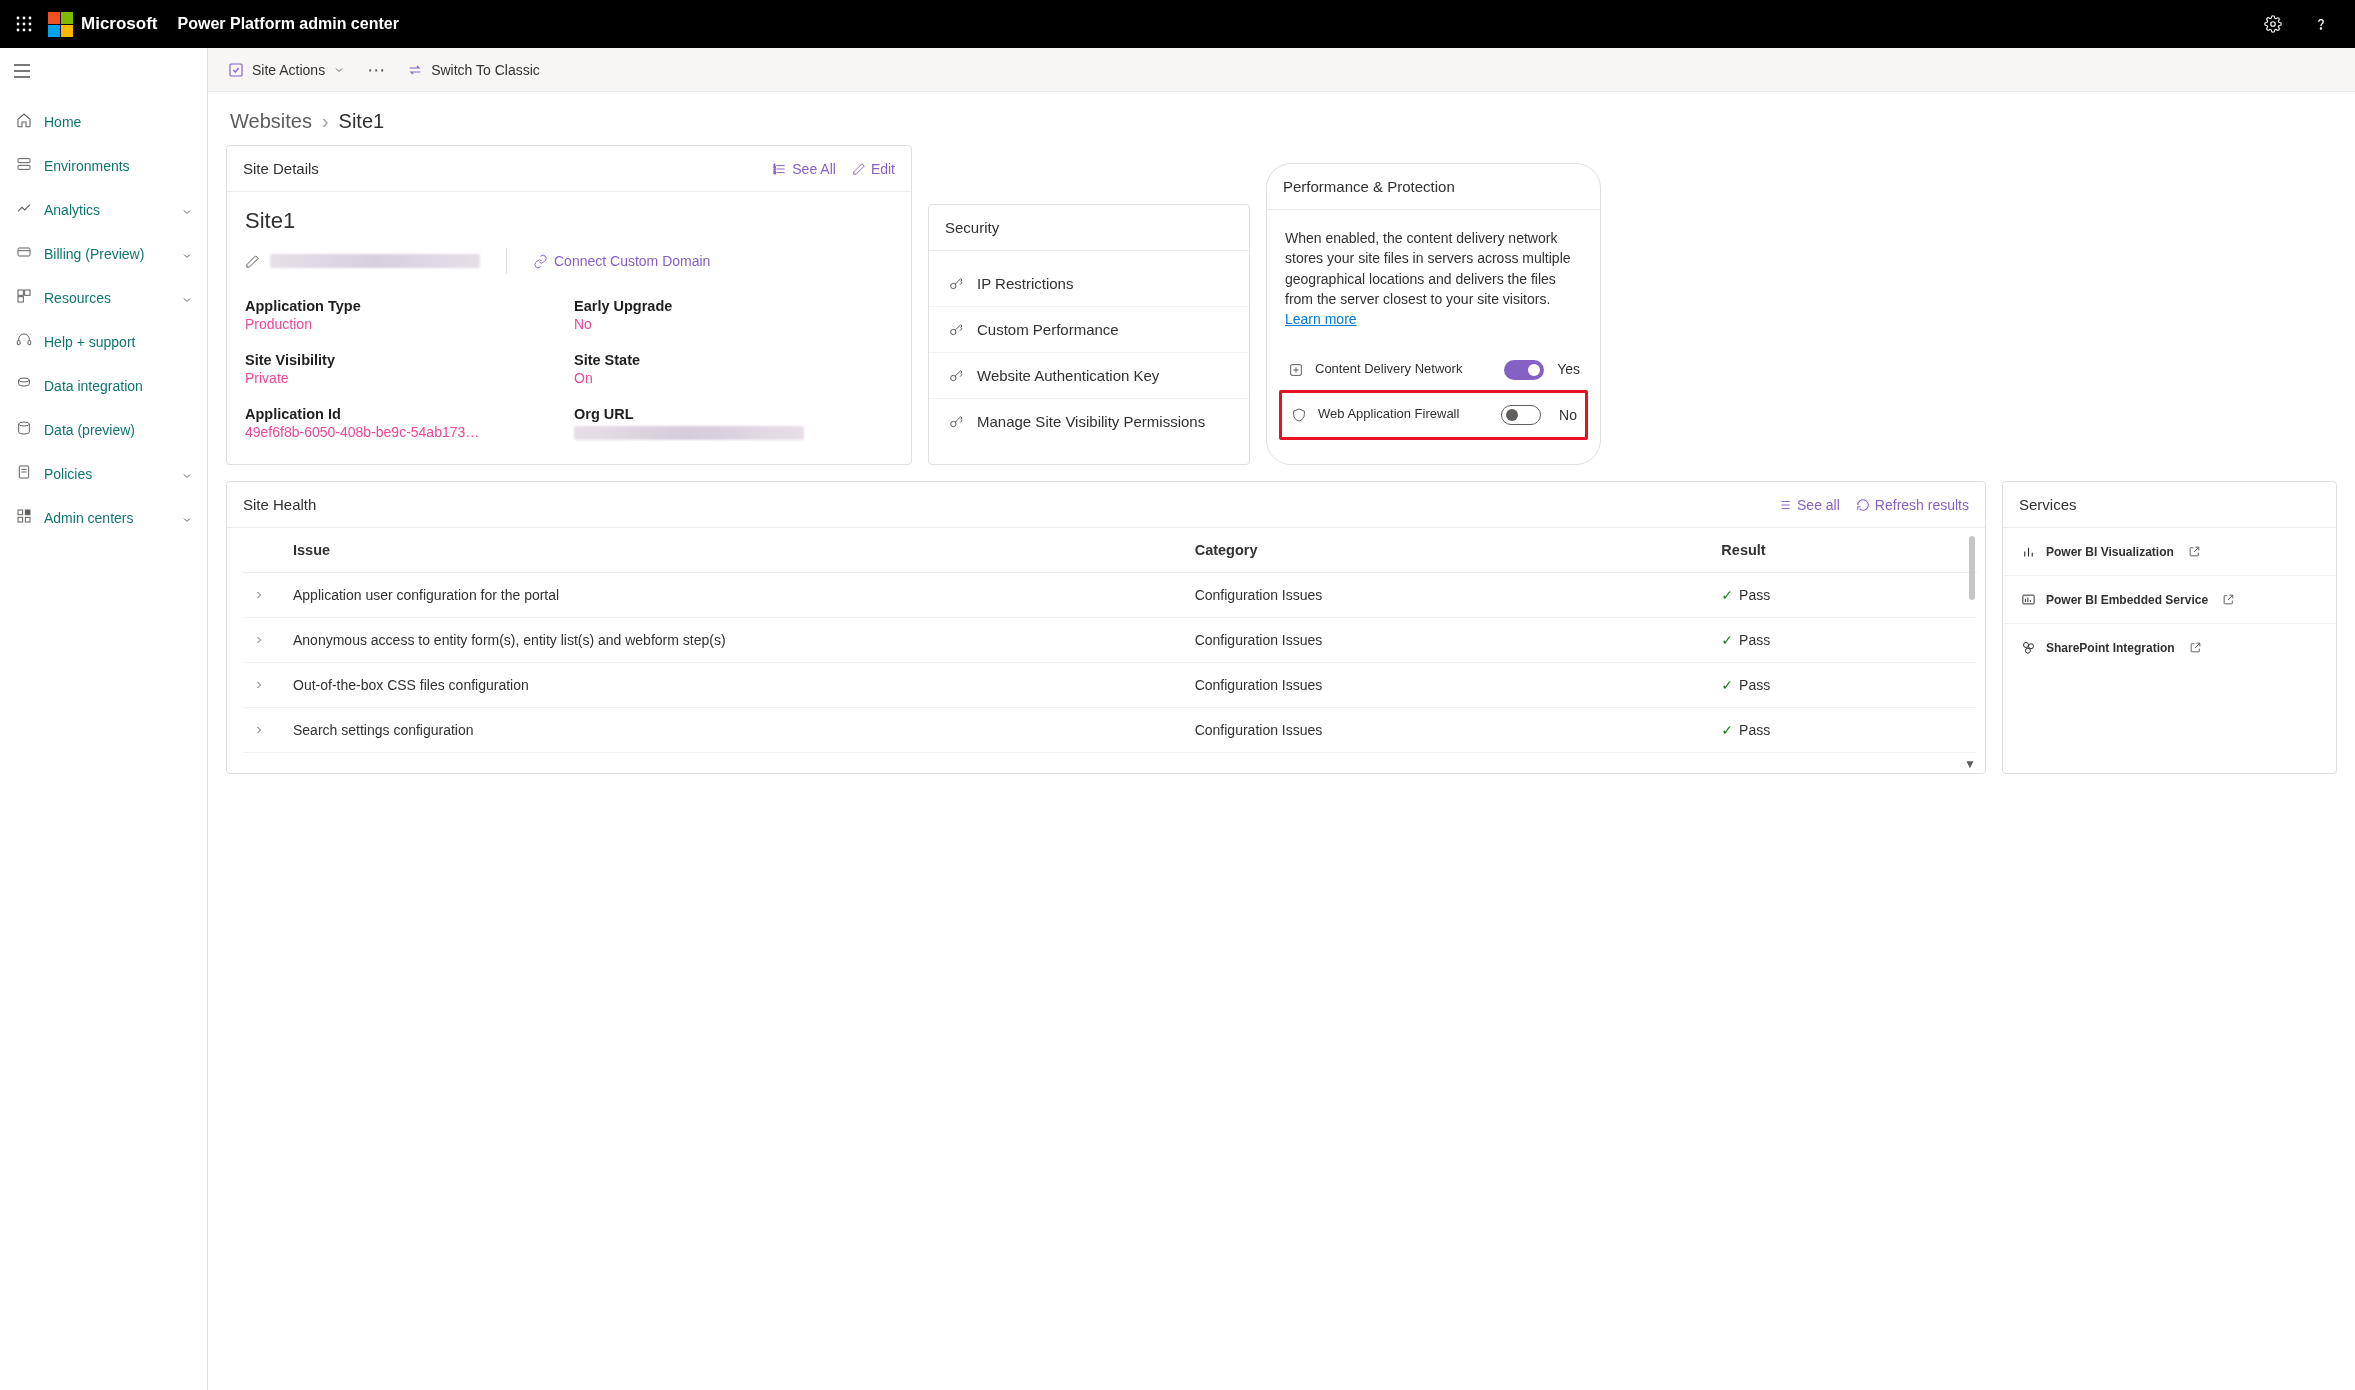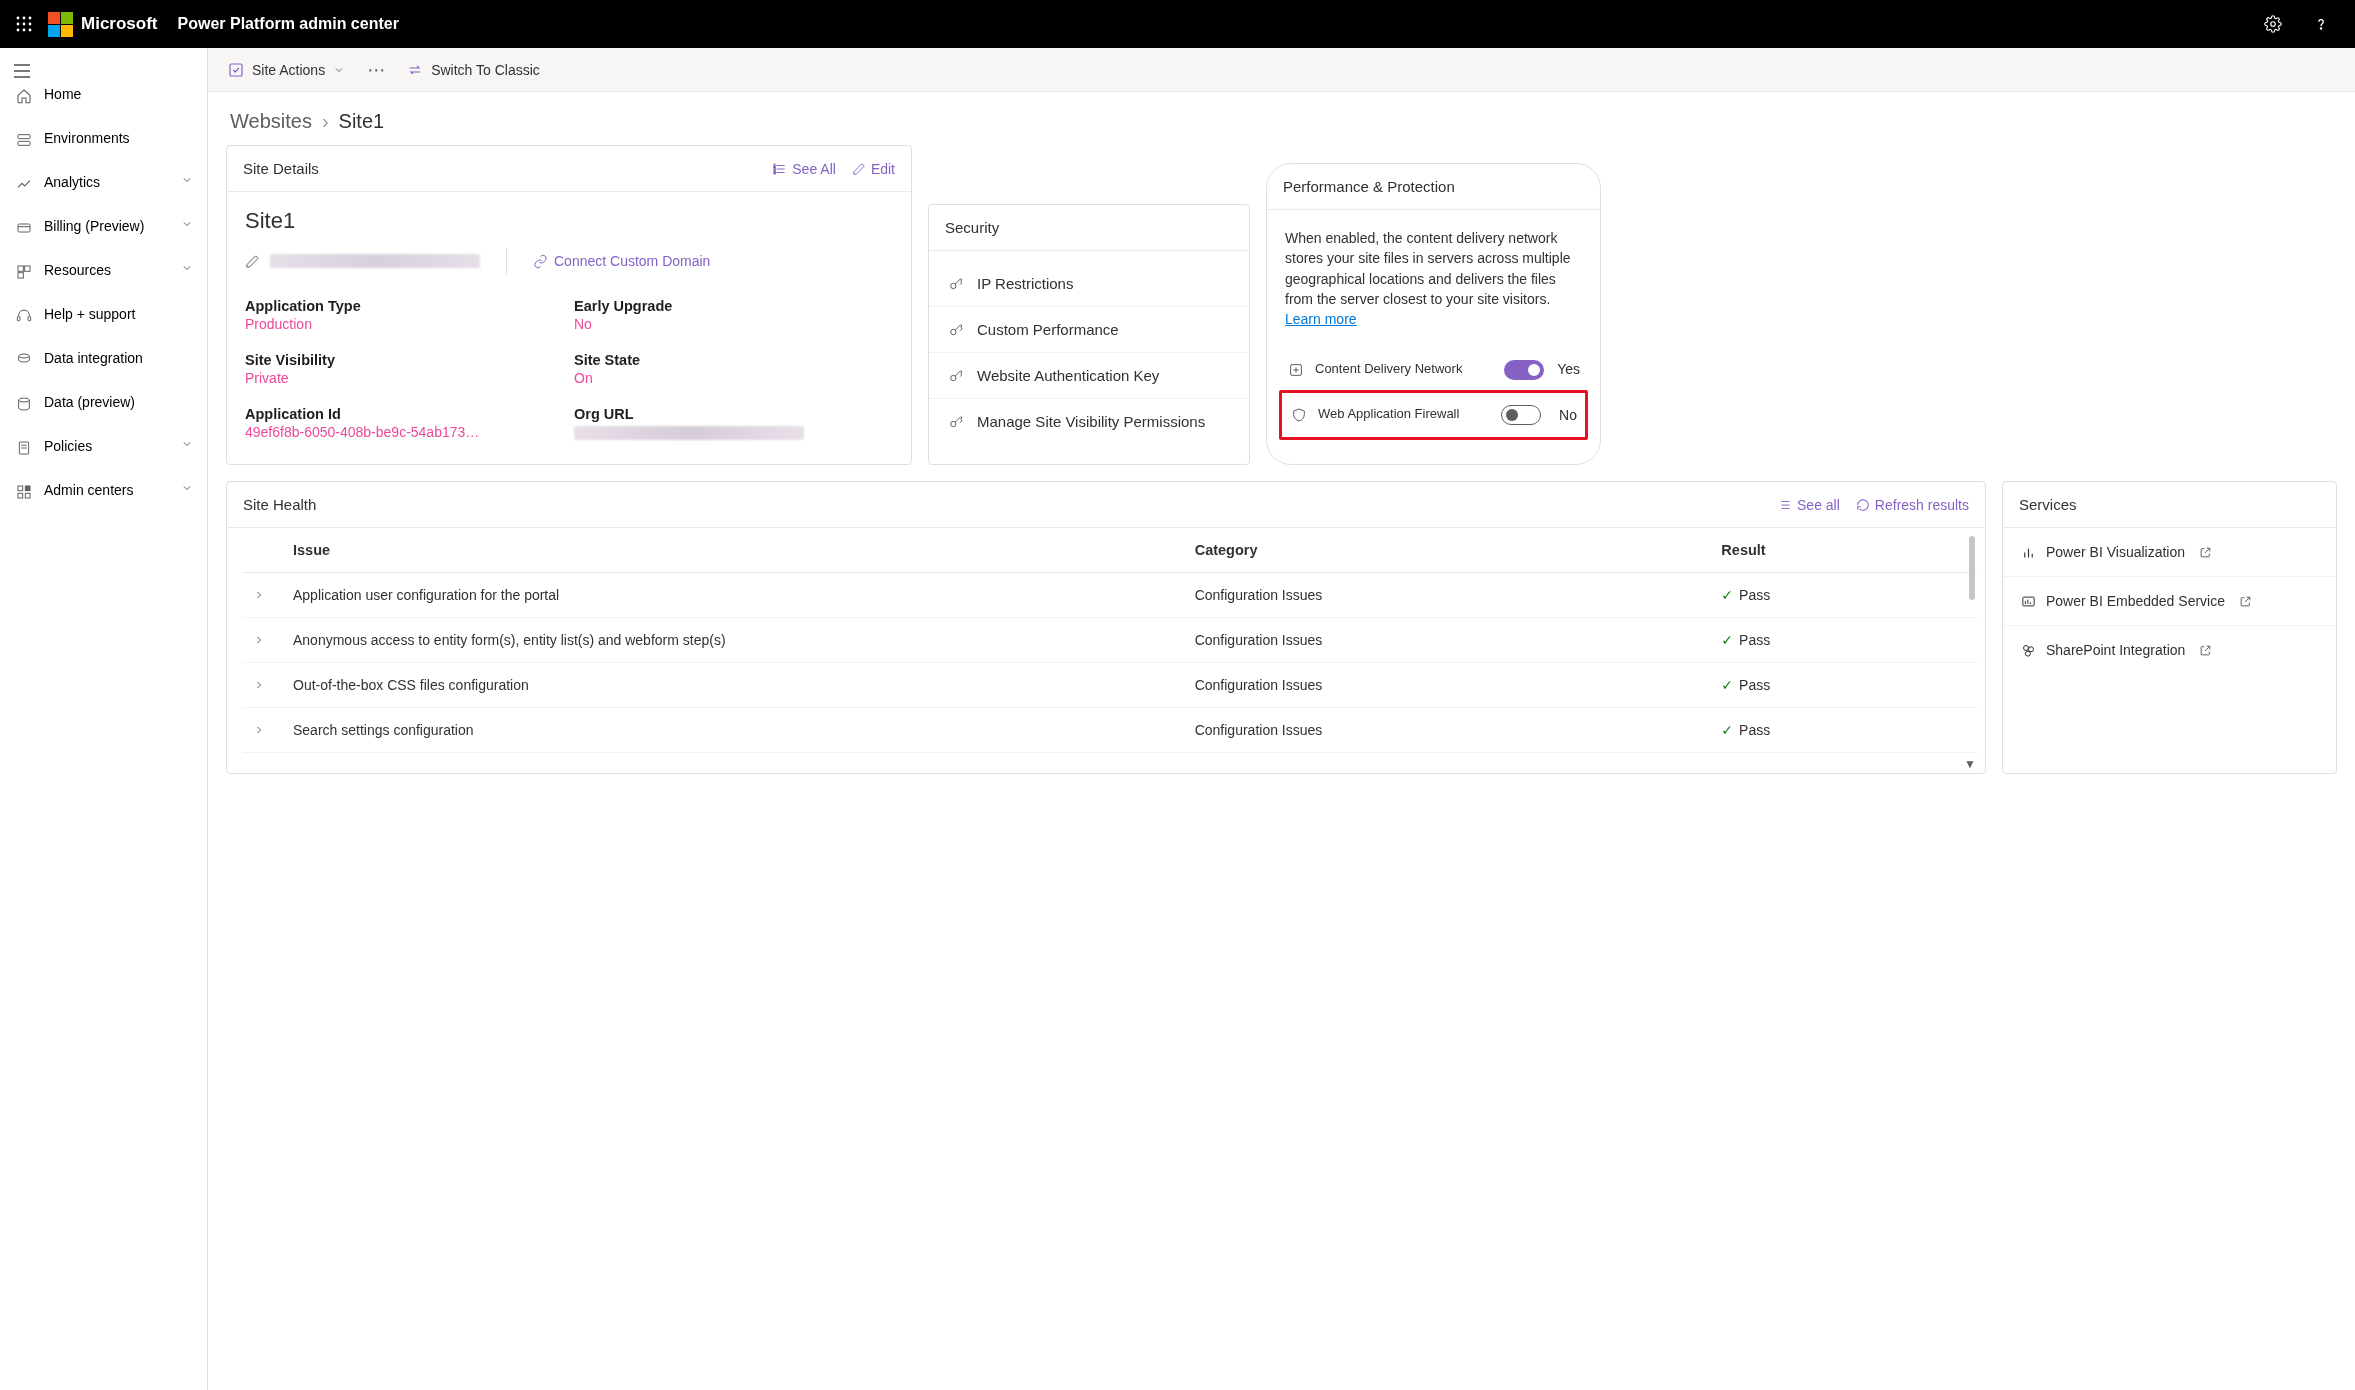--- a/index.html
+++ b/index.html
@@ -13,21 +13,21 @@
   .sq-r{background:#f25022;} .sq-g{background:#7fba00;} .sq-b{background:#00a4ef;} .sq-y{background:#ffb900;}
   .ms-text { font-size: 17px; font-weight: 600; }
   .app-title { font-size: 16px; font-weight: 600; }
   .header-spacer { flex: 1; }
   .header-icon { width: 48px; height: 48px; display: flex; align-items: center; justify-content: center; cursor: pointer; }
 
   
   .main-wrap { display: flex; height: calc(100vh - 48px); }
   .sidebar { width: 208px; border-right: 1px solid #e1dfdd; padding-top: 8px; background: #fff; }
   .sidebar .hamburger { padding: 8px 14px; cursor: pointer; }
-  .nav-item { display: flex; align-items: flex-start; padding: 0 14px; height: 44px; cursor: pointer; font-size: 14px; color: #000000; }
+  .nav-item { display: flex; align-items: flex-end; padding: 0 14px; height: 44px; cursor: pointer; font-size: 14px; color: #0f766e; }
   .nav-icon { width: 20px; height: 20px; display: flex; align-items: center; justify-content: center; margin-right: 10px; color: #605e5c; }
   .nav-chevron { margin-left: auto; color: #605e5c; }
 
   .content { flex: 1; display: flex; flex-direction: column; overflow: auto; background: #fff; }
   .toolbar { height: 44px; background: #f7f6f5; border-bottom: 1px solid #eceae8; display: flex; align-items: center; padding: 0 20px; gap: 18px; }
   .toolbar-btn { display: flex; align-items: center; gap: 8px; cursor: pointer; font-size: 14px; color: #323130; }
   .tb-icon { color: #8661c5; display:flex; align-items:center; }
   .toolbar .more { font-size: 18px; color: #605e5c; cursor: pointer; padding: 0 4px; }
 
   .breadcrumb { padding: 18px 22px 12px; font-size: 20px; display: flex; align-items: center; gap: 10px; }
@@ -87,21 +87,21 @@
   .table th { text-align: left; font-weight: 600; font-size: 14.5px; padding: 14px 10px; border-bottom: 1px solid #edebe9; }
   .table td { padding: 14px 10px; border-bottom: 1px solid #f3f2f1; font-size: 14px; }
   .expand-cell { width: 40px; text-align: center; color: #605e5c; cursor: pointer; }
   .issue-col { width: 52%; }
   .pass-check { color: #107c10; margin-right: 6px; }
   .scroll-stub { width: 10px; position:relative; }
   .scroll-thumb { position:absolute; right:2px; top:8px; width:6px; height:64px; background:#c8c6c4; border-radius:3px; }
   .health-body { position:relative; padding: 0 8px 20px 16px; }
   .down-arrow { position:absolute; bottom:2px; right:9px; color:#605e5c; font-size:12px;}
 
-  .srv-item { display:flex; align-items:center; gap:10px; padding:16px 18px; border-bottom:1px solid #f3f2f1; font-size:14px; font-weight:400; cursor:pointer; }
+  .srv-item { display:flex; align-items:center; gap:10px; padding:16px 18px; border-bottom:1px solid #f3f2f1; font-size:12px; font-weight:700; cursor:pointer; }
   .srv-item:last-child{border-bottom:none;}
   .open-icon{ color:#605e5c; margin-left:4px; }
 
   svg { display: block; }
 </style>
 </head>
 <body>
 
 <div class="top-header">
   <div class="waffle">

